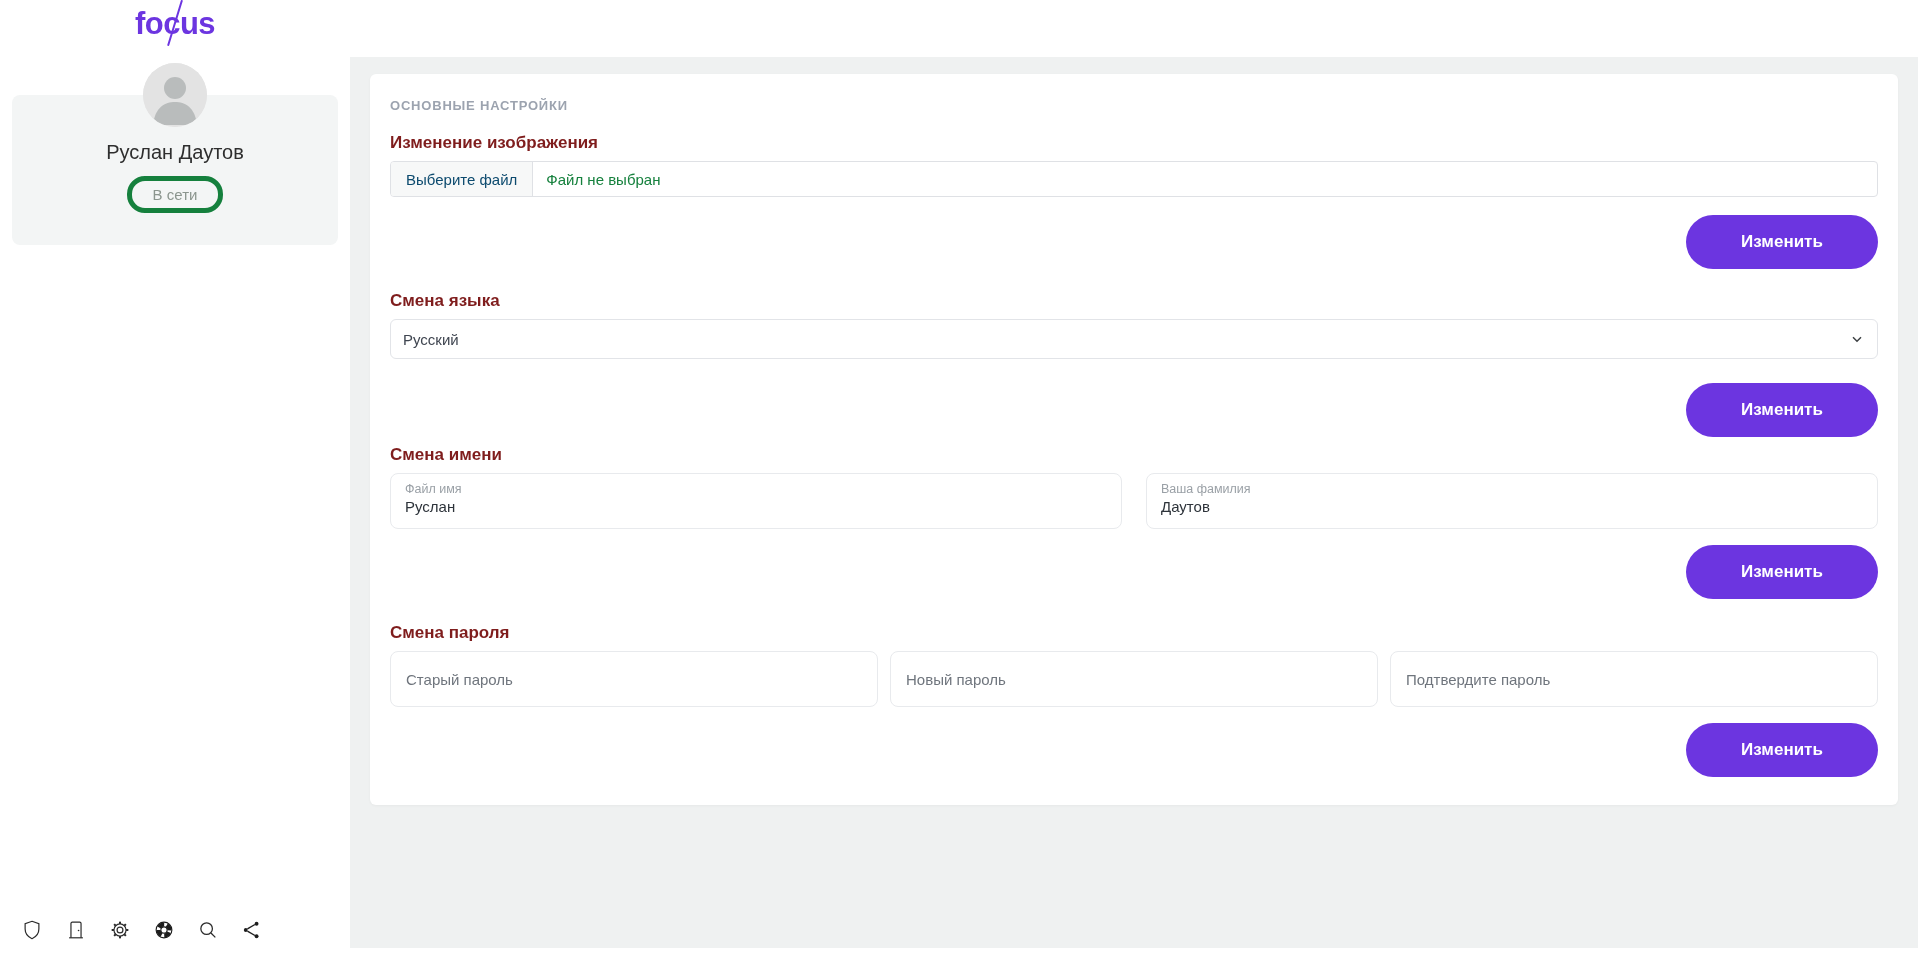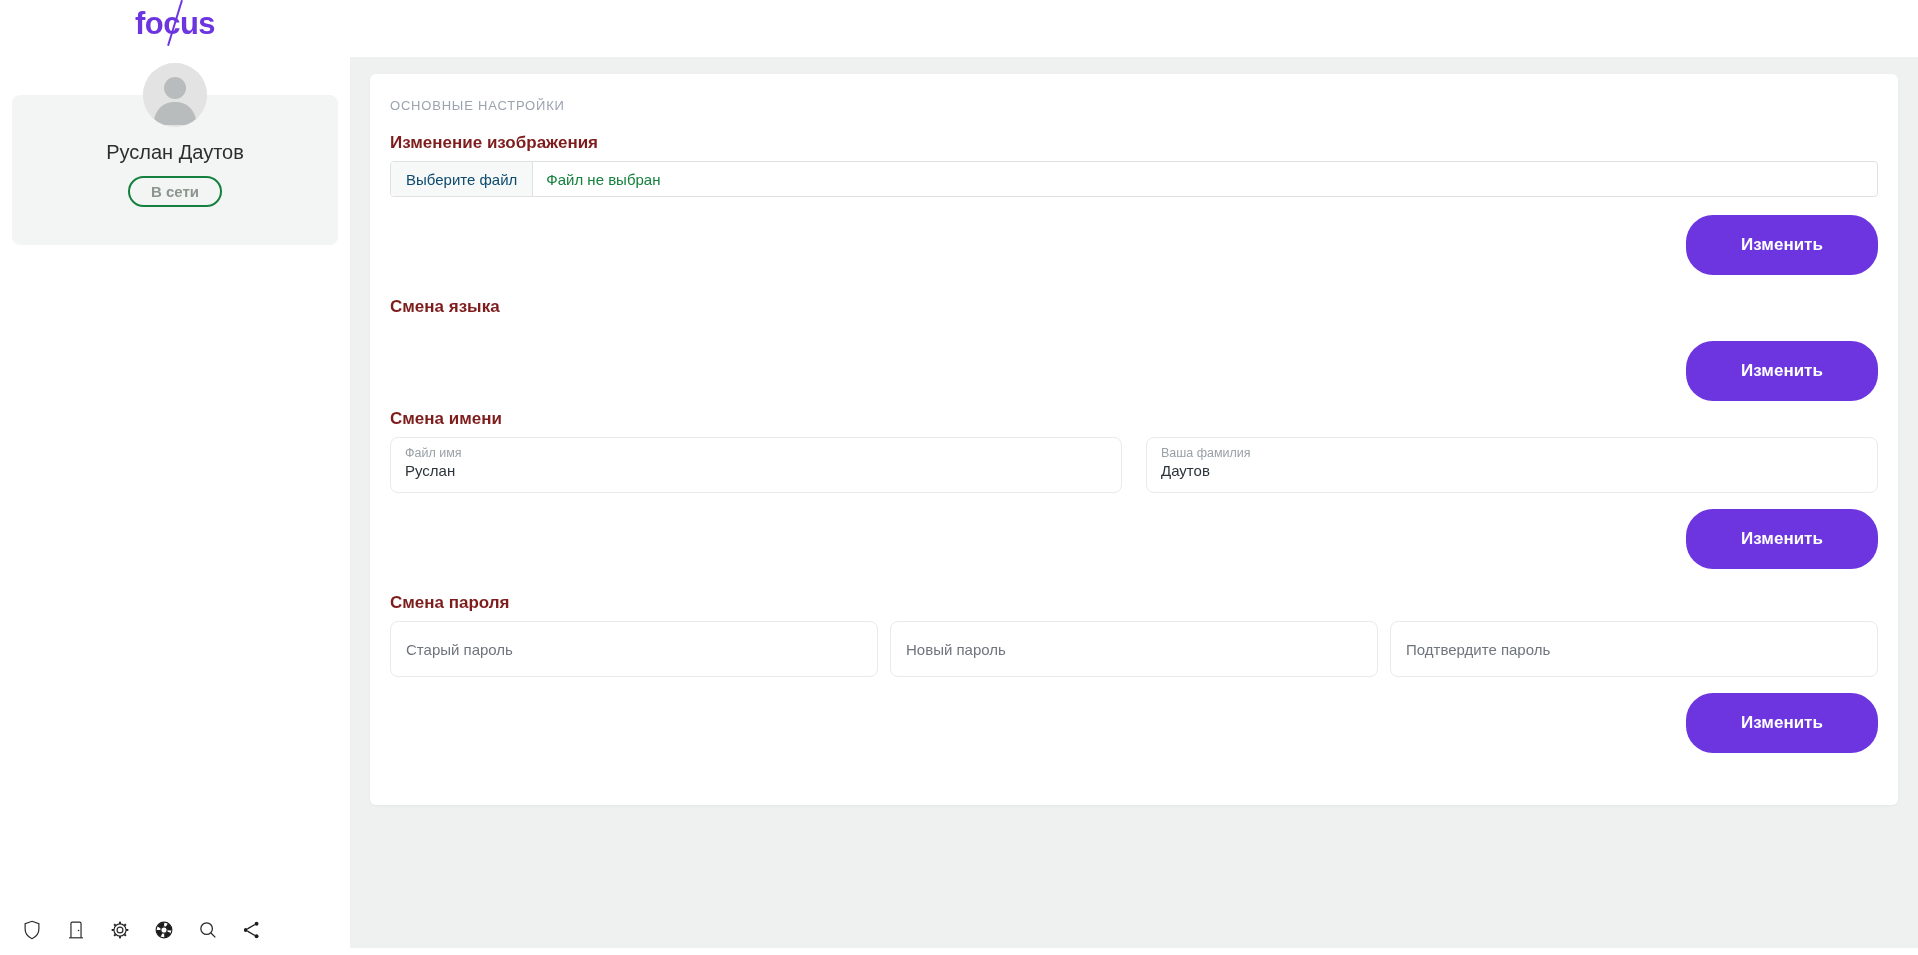--- a/index.html
+++ b/index.html
@@ -27,22 +27,22 @@
     position:absolute; left:12px; top:95px; width:326px; height:150px;
     background:#f3f5f5; border-radius:8px;
   }
   .avatar {
     position:absolute; left:50%; top:0; transform:translate(-50%,-50%);
     width:64px; height:64px; border-radius:50%; overflow:hidden; background:#e3e3e3;
   }
   .profile-name { margin-top:46px; text-align:center; font-size:20px; color:#2e2e2e; }
   .status-badge {
     display:block; width:max-content; margin:12px auto 0;
-    padding:5px 21px; border:2px solid #15803d; border-radius:18px;
-    font-size:15px; color:#8b958e; background:transparent;font-weight:bold;
+    padding:5px 21px; border:5px solid #15803d; border-radius:18px;
+    font-size:15px; color:#8b958e; background:transparent;
   }
   .sidebar-footer {
     position:absolute; left:20px; bottom:13px; display:flex; gap:20px; align-items:center;
   }
   .icon-btn {
     width:24px; height:24px; display:flex; align-items:center; justify-content:center;
     background:none; border:none; cursor:pointer; padding:0;
   }
   .icon-btn svg { width:22px; height:22px; }
 
@@ -50,26 +50,26 @@
   .main-bg {
     position:absolute; left:350px; top:57px; width:1568px; height:891px;
     background:#eff1f1;
   }
   .card {
     position:absolute; left:20px; top:17px; width:1528px; height:731px;
     background:#ffffff; border-radius:6px; box-shadow:0 1px 3px rgba(0,0,0,0.04);
     padding:24px 20px 0 20px;
   }
   .section-title {
-    font-size:13px; color:#9ca3af; letter-spacing:0.8px; font-weight:400;
+    font-size:13px; color:#9ca3af; letter-spacing:0.8px; font-weight:700;
   }
   .field-group-title { margin-top:20px; font-size:17px; font-weight:700; color:#7f1d1d; }
   .actions { display:flex; justify-content:flex-end; }
   .btn-primary {
-    width:192px; height:60px; border:none; border-radius:27px;
+    width:192px; height:54px; border:none; border-radius:27px;
     background:#6C35E0; color:#ffffff; font-size:17px; font-weight:700;
     font-family:"Liberation Sans", sans-serif; cursor:pointer;
   }
 
   
   .file-input {
     margin-top:8px; height:36px; width:100%;
     border:1px solid #dfe1e5; border-radius:4px; background:#fff;
     display:flex; align-items:stretch; overflow:hidden; cursor:pointer;
   }
@@ -209,20 +209,28 @@
     <h3 class="field-group-title">Изменение изображения</h3>
     <div class="file-input">
       <span class="file-btn">Выберите файл</span>
       <span class="file-status">Файл не выбран</span>
     </div>
     <div class="actions img-actions">
       <button class="btn-primary">Изменить</button>
     </div>
 
     <h3 class="field-group-title lang-title">Смена языка</h3>
+    <div class="select-wrap">
+      <select class="lang-select">
+        <option>Русский</option>
+      </select>
+      <svg class="select-chevron" width="16" height="16" viewBox="0 0 24 24" fill="none" stroke="#3c4043" stroke-width="2.2">
+        <polyline points="6,9.5 12,15.5 18,9.5"></polyline>
+      </svg>
+    </div>
     <div class="actions lang-actions">
       <button class="btn-primary">Изменить</button>
     </div>
 
     <h3 class="field-group-title name-title">Смена имени</h3>
     <div class="two-col">
       <label class="labeled-field">
         <span class="mini-label">Файл имя</span>
         <input type="text" value="Руслан" style="">
       </label>

